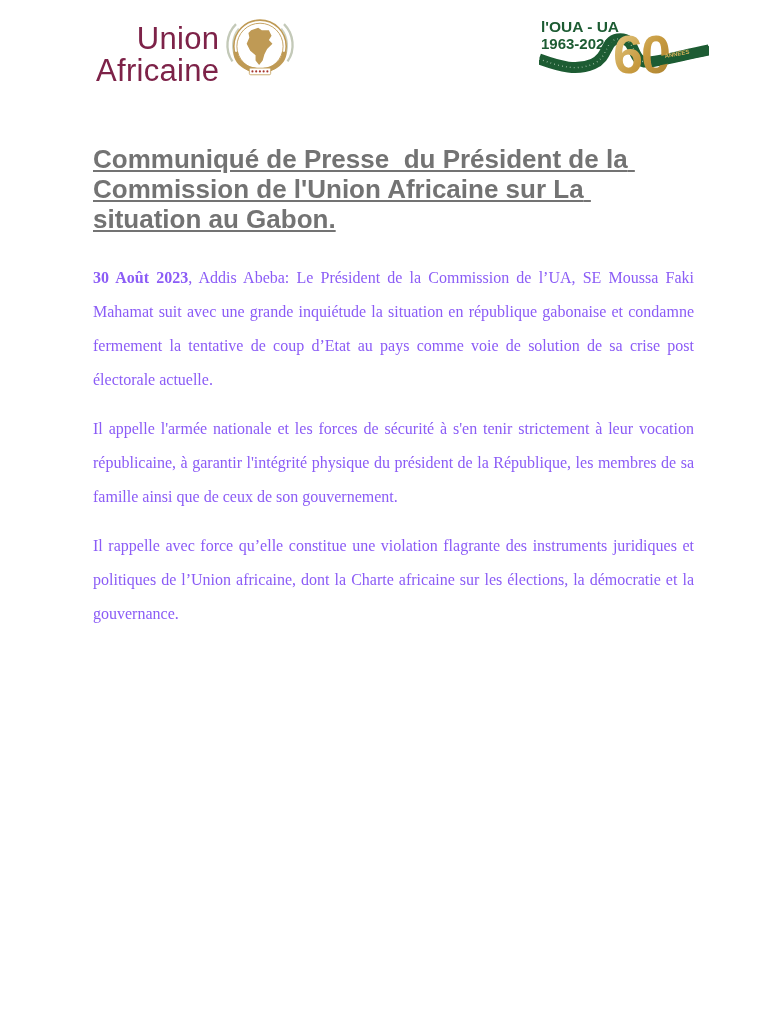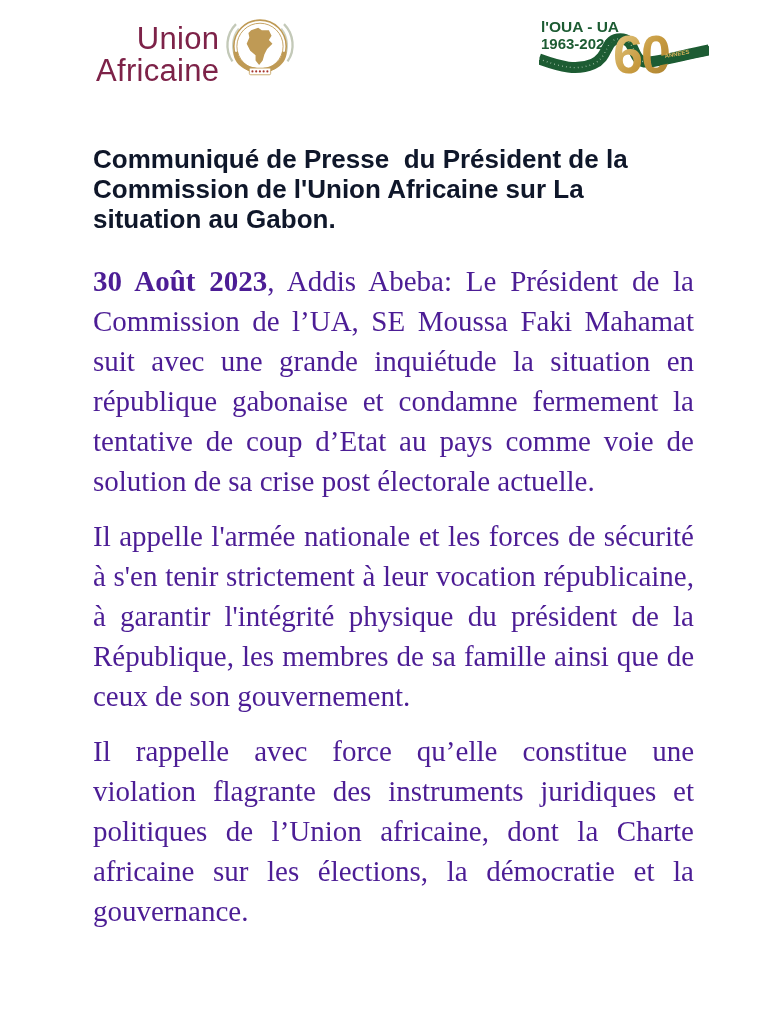--- a/index.html
+++ b/index.html
@@ -30,28 +30,29 @@
   .anniv { padding-top: 2px; }
   .doc {
     margin: 52px 85px 0 93px;
     width: 601px;
   }
   .title {
     font-family: "Liberation Sans", sans-serif;
     font-size: 26px;
     line-height: 30px;
     font-weight: bold;
-    color: #0f172a;
+    color: #737373;
     margin: 0 0 27px 0;
     white-space: pre-wrap;
+    text-decoration: underline;
   }
   .para {
-    font-size: 29px;
-    line-height: 40px;
-    color: #4c1d95;
+    font-size: 16px;
+    line-height: 34px;
+    color: #8b5cf6;
     text-align: justify;
     margin: 0 0 15px 0;
   }
   .para b { font-weight: bold; }
 </style>
 </head>
 <body>
 
 <div class="page">
 

